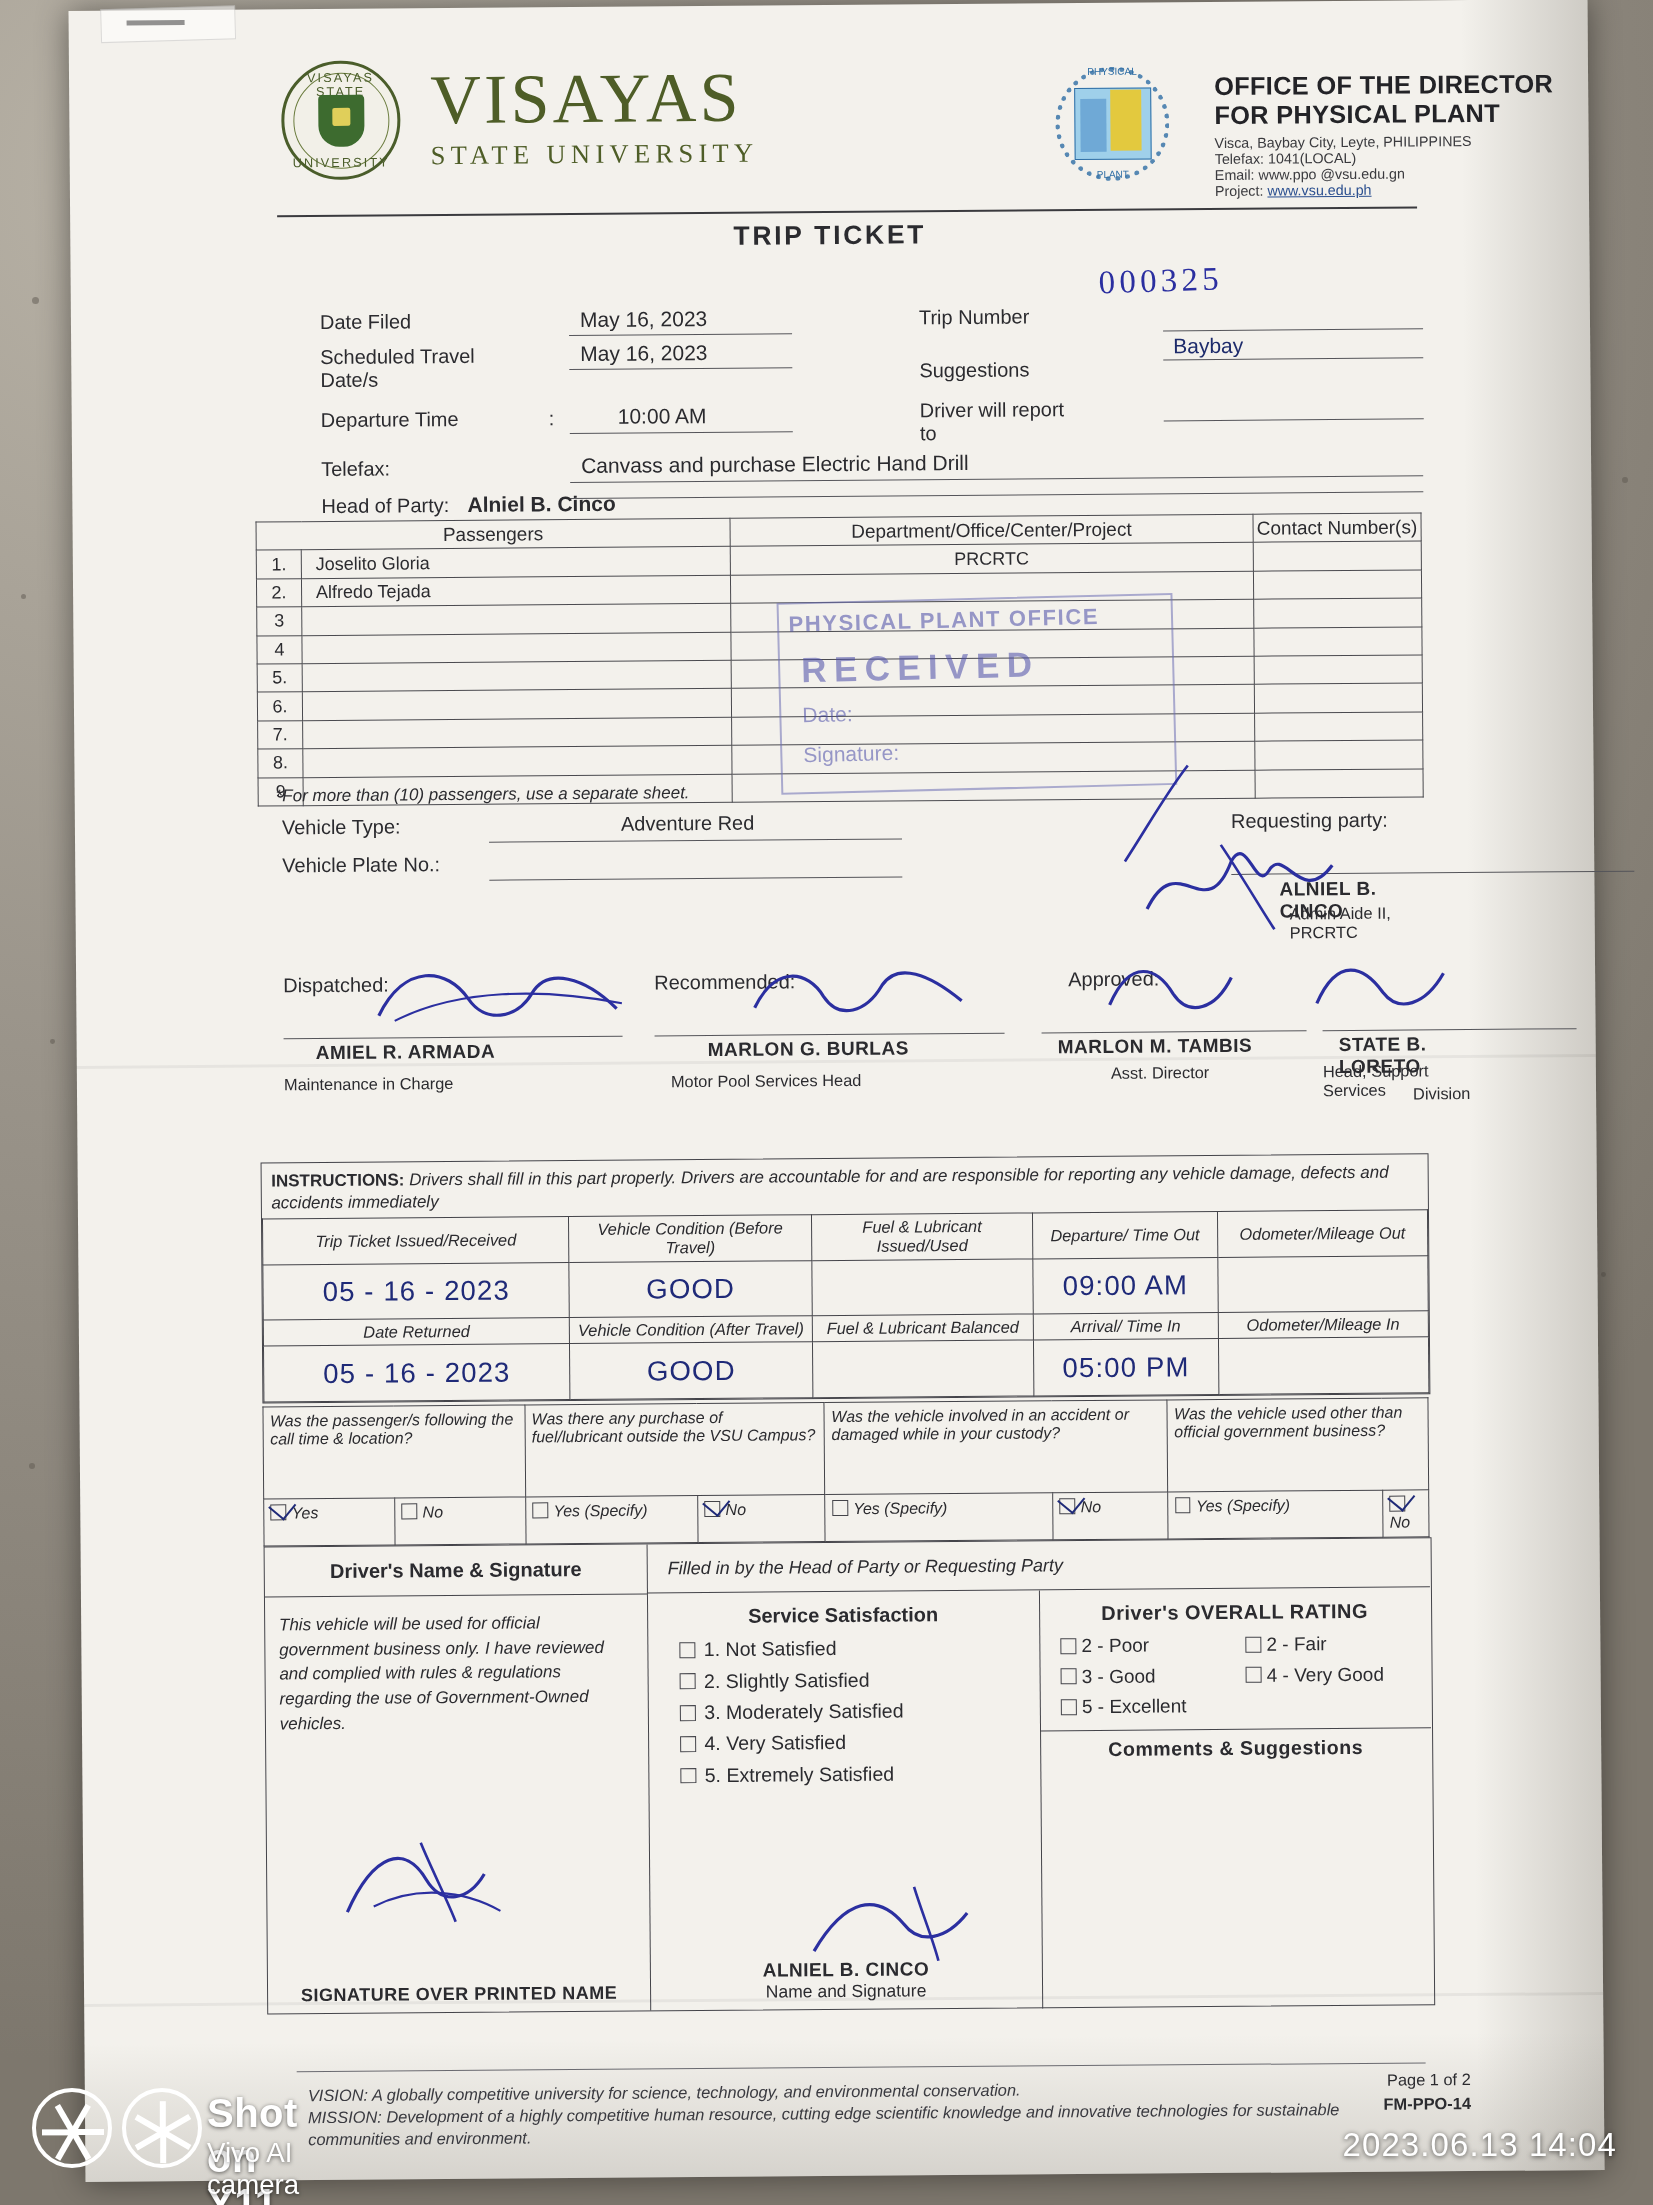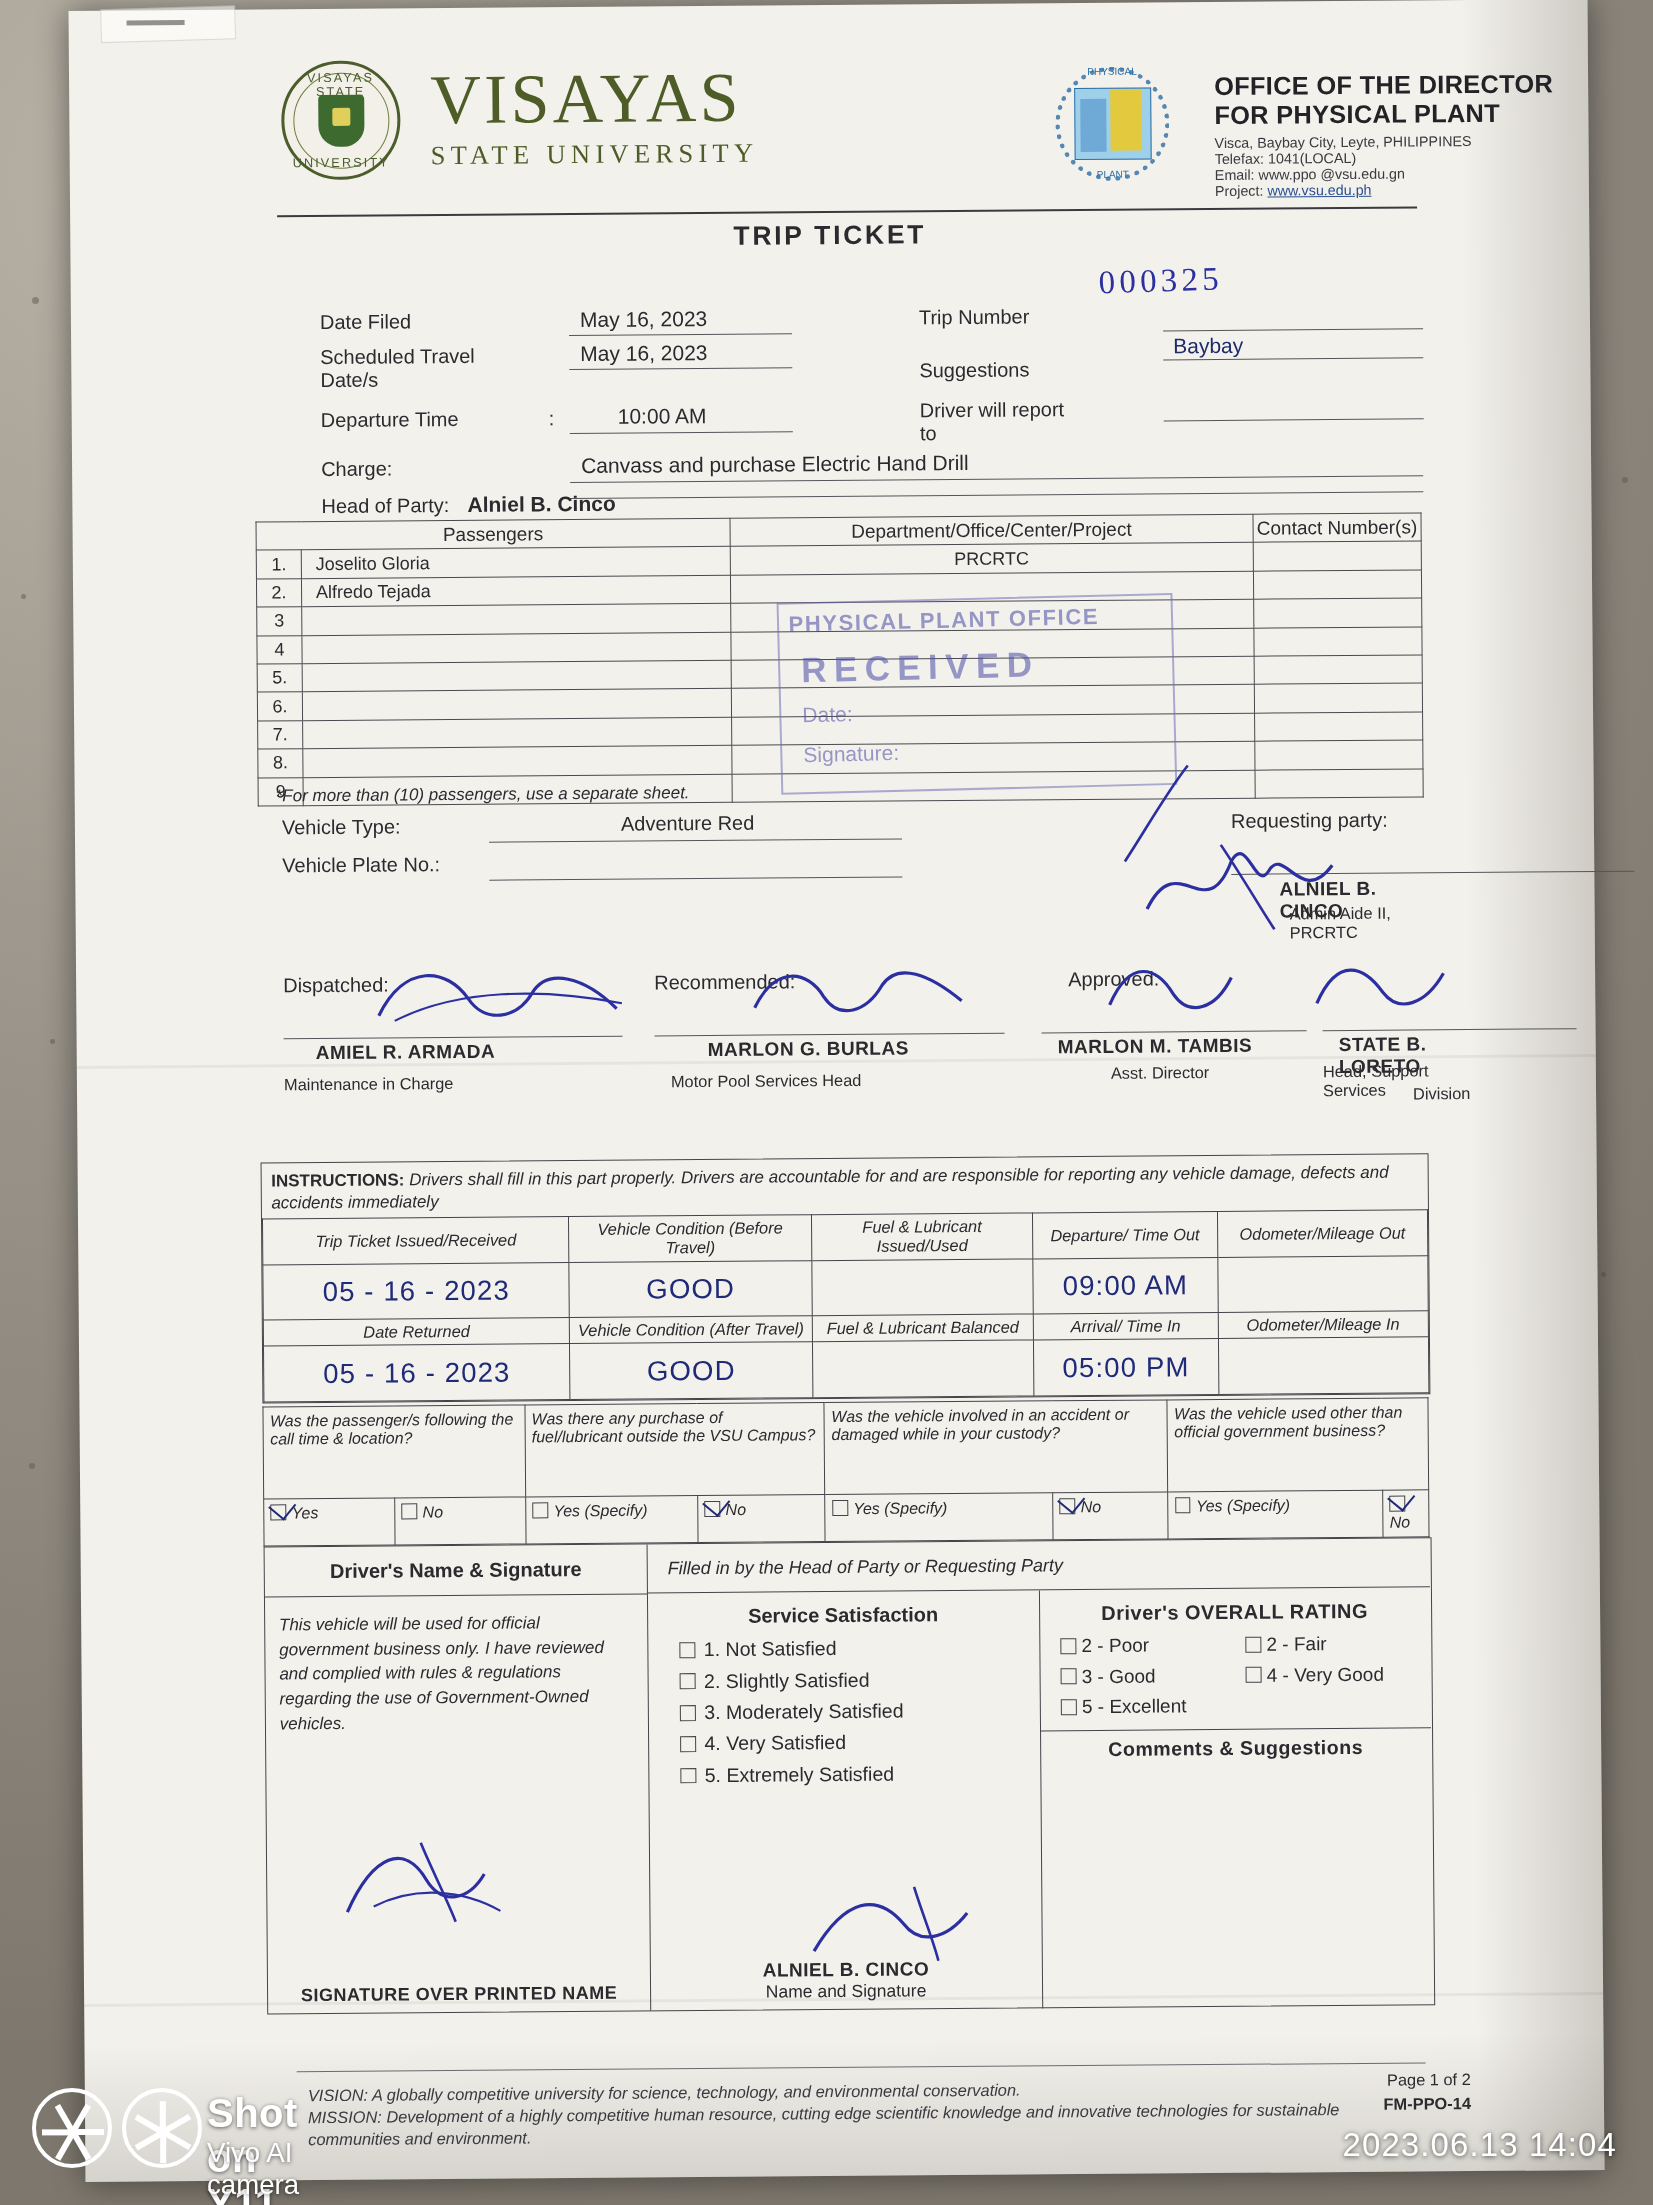--- a/index.html
+++ b/index.html
@@ -268,21 +268,21 @@
           <div class="mline" style="left:249px;top:33px;width:223px;"></div>
           <div class="mval" style="left:297px;top:5.3px;">10:00 AM</div>
           <div class="mlab2" style="top:2.1px;">
             <span>Driver will report</span><br>
             <span>to</span>
           </div>
           <div class="mline" style="left:843px;top:25.4px;width:260px;"></div>
         </div>
 
         <div class="mrow" style="height:37px;">
-          <div class="mlab" style="top:5.3px;">Charge:</div>
+          <div class="mlab" style="top:5.3px;">Telefax:</div>
           <div class="mline" style="left:249px;top:31px;width:853px;"></div>
           <div class="mval" style="left:260px;top:3.2px;">Canvass and purchase Electric Hand Drill</div>
         </div>
 
         <div class="mrow" style="height:21px;">
           <div class="mline" style="left:249px;top:9.5px;width:853px;"></div>
         </div>
       </div>
 
       <div class="hop">

